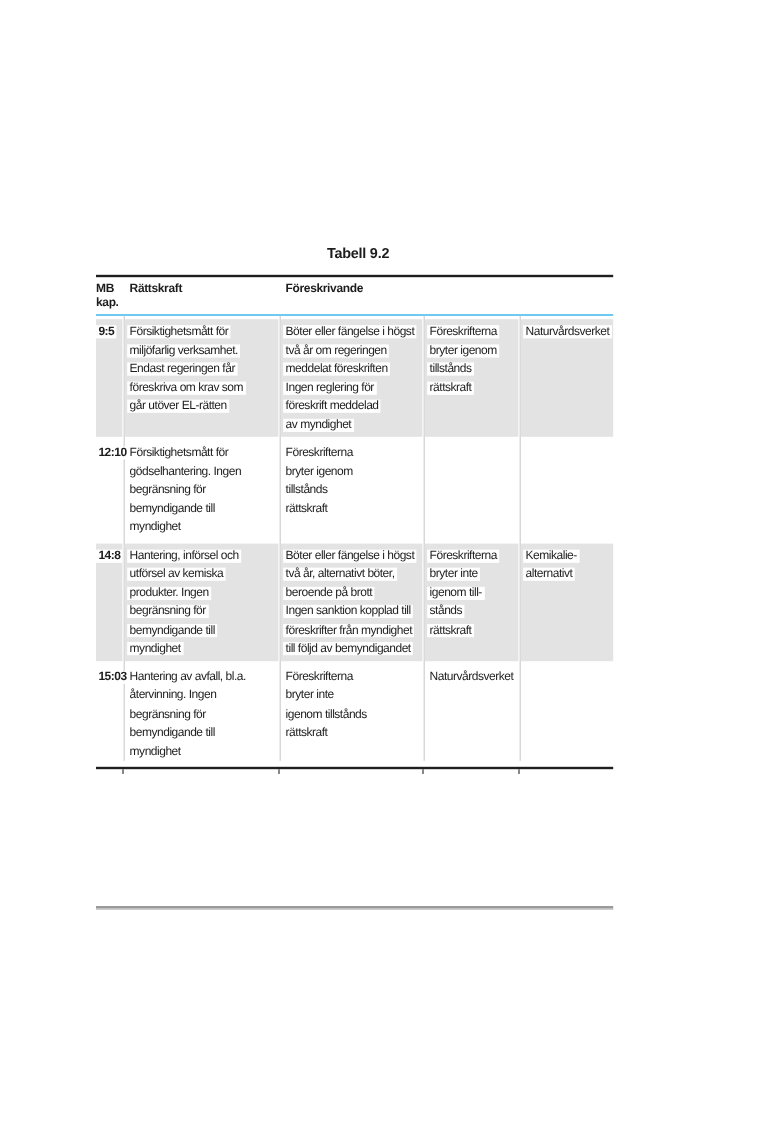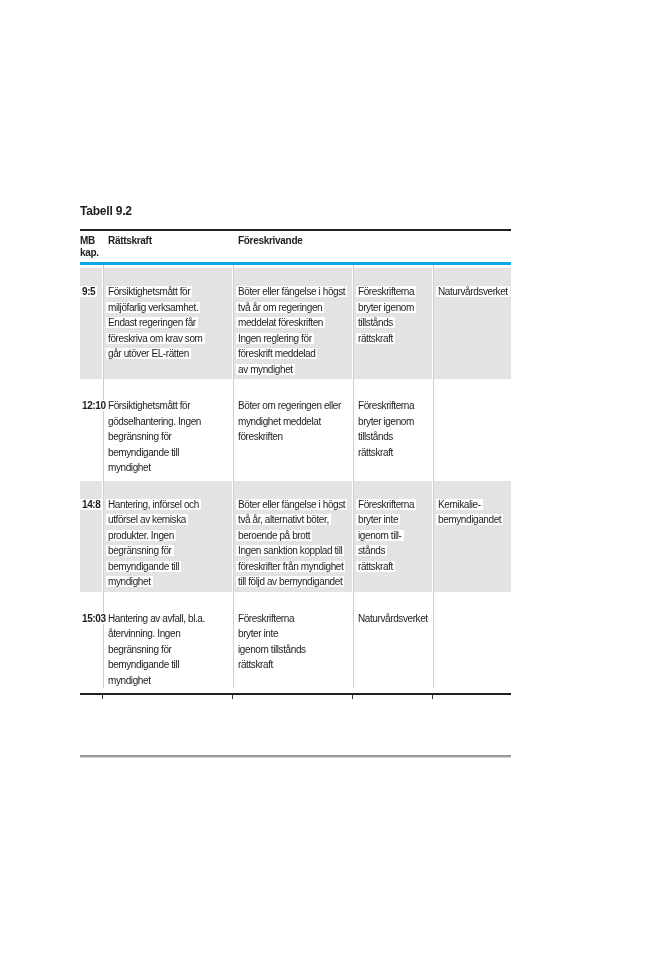--- a/index.html
+++ b/index.html
@@ -4,45 +4,45 @@
 <style>
   html,body{margin:0;padding:0;background:#ffffff;}
   .page{
     position:relative;width:650px;height:953px;background:#ffffff;overflow:hidden;
     font-family:"Liberation Sans",sans-serif;color:#1d1d1d;
   }
   
   .title-row{
     position:absolute;left:80px;top:204px;width:460px;
     display:flex;align-items:baseline;
-    font-size:12px;font-weight:bold;letter-spacing:-0.2px;
+    font-size:12px;font-weight:bold;letter-spacing:-0.2px;justify-content:center;
   }
   .title-label{width:75px;flex:0 0 75px;}
   
   .tbl{position:absolute;left:80px;top:229px;width:431px;}
   .rule-top{height:2px;background:#1f1f1f;}
   .thead{
     display:grid;grid-template-columns:22px 128px 118px 78px 77px;column-gap:2px;
-    border-bottom:3px solid #0ea5e9;
+    border-bottom:1px solid #0ea5e9;
     padding:4px 0 3px 0;
   }
   .th{
     font-size:10px;font-weight:bold;letter-spacing:-0.3px;line-height:12px;
     white-space:pre-line;padding-left:4px;
   }
   .th.c0{padding-left:0;}
   .tbody{position:relative;padding-top:3px;}
   .vline{position:absolute;top:0;bottom:2px;width:1px;background:#cfcfcf;}
   .row{
     position:relative;display:grid;grid-template-columns:22px 128px 118px 78px 77px;
     column-gap:2px;margin-bottom:3px;
   }
   .cell{
     font-size:10px;letter-spacing:-0.4px;line-height:15.5px;
-    padding:16px 0 2px 2px;min-height:15px;
+    padding:3px 0 2px 2px;min-height:15px;
   }
   .cell.c0{padding-left:0;}
   .row.shaded .cell{background:#e3e3e3;}
   .hl{
     background:#ffffff;padding:0 2px;white-space:pre;
     -webkit-box-decoration-break:clone;box-decoration-break:clone;
   }
   .cell.c0 .hl{font-weight:bold;}
   .rule-bottom{position:relative;height:2px;background:#1f1f1f;}
   .tick{position:absolute;top:2px;width:1px;height:4px;background:#3a3a3a;}
@@ -96,23 +96,20 @@
 rättskraft</span></div>
           <div class="cell c4"><span class="hl">Naturvårdsverket</span></div>
         </div>
         <div class="row">
           <div class="cell c0"><span class="hl">12:10</span></div>
           <div class="cell c1"><span class="hl">Försiktighetsmått för
 gödselhantering. Ingen
 begränsning för
 bemyndigande till
 myndighet</span></div>
-          <div class="cell c2"><span class="hl">Böter om regeringen eller
-myndighet meddelat
-föreskriften</span></div>
           <div class="cell c3"><span class="hl">Föreskrifterna
 bryter igenom
 tillstånds
 rättskraft</span></div>
         </div>
         <div class="row shaded">
           <div class="cell c0"><span class="hl">14:8</span></div>
           <div class="cell c1"><span class="hl">Hantering, införsel och
 utförsel av kemiska
 produkter. Ingen
@@ -124,21 +121,21 @@
 beroende på brott
 Ingen sanktion kopplad till
 föreskrifter från myndighet
 till följd av bemyndigandet</span></div>
           <div class="cell c3"><span class="hl">Föreskrifterna
 bryter inte
 igenom till-
 stånds
 rättskraft</span></div>
           <div class="cell c4"><span class="hl">Kemikalie-
-bemyndigandet</span></div>
+alternativt</span></div>
         </div>
         <div class="row">
           <div class="cell c0"><span class="hl">15:03</span></div>
           <div class="cell c1"><span class="hl">Hantering av avfall, bl.a.
 återvinning. Ingen
 begränsning för
 bemyndigande till
 myndighet</span></div>
           <div class="cell c3"><span class="hl">Föreskrifterna
 bryter inte

